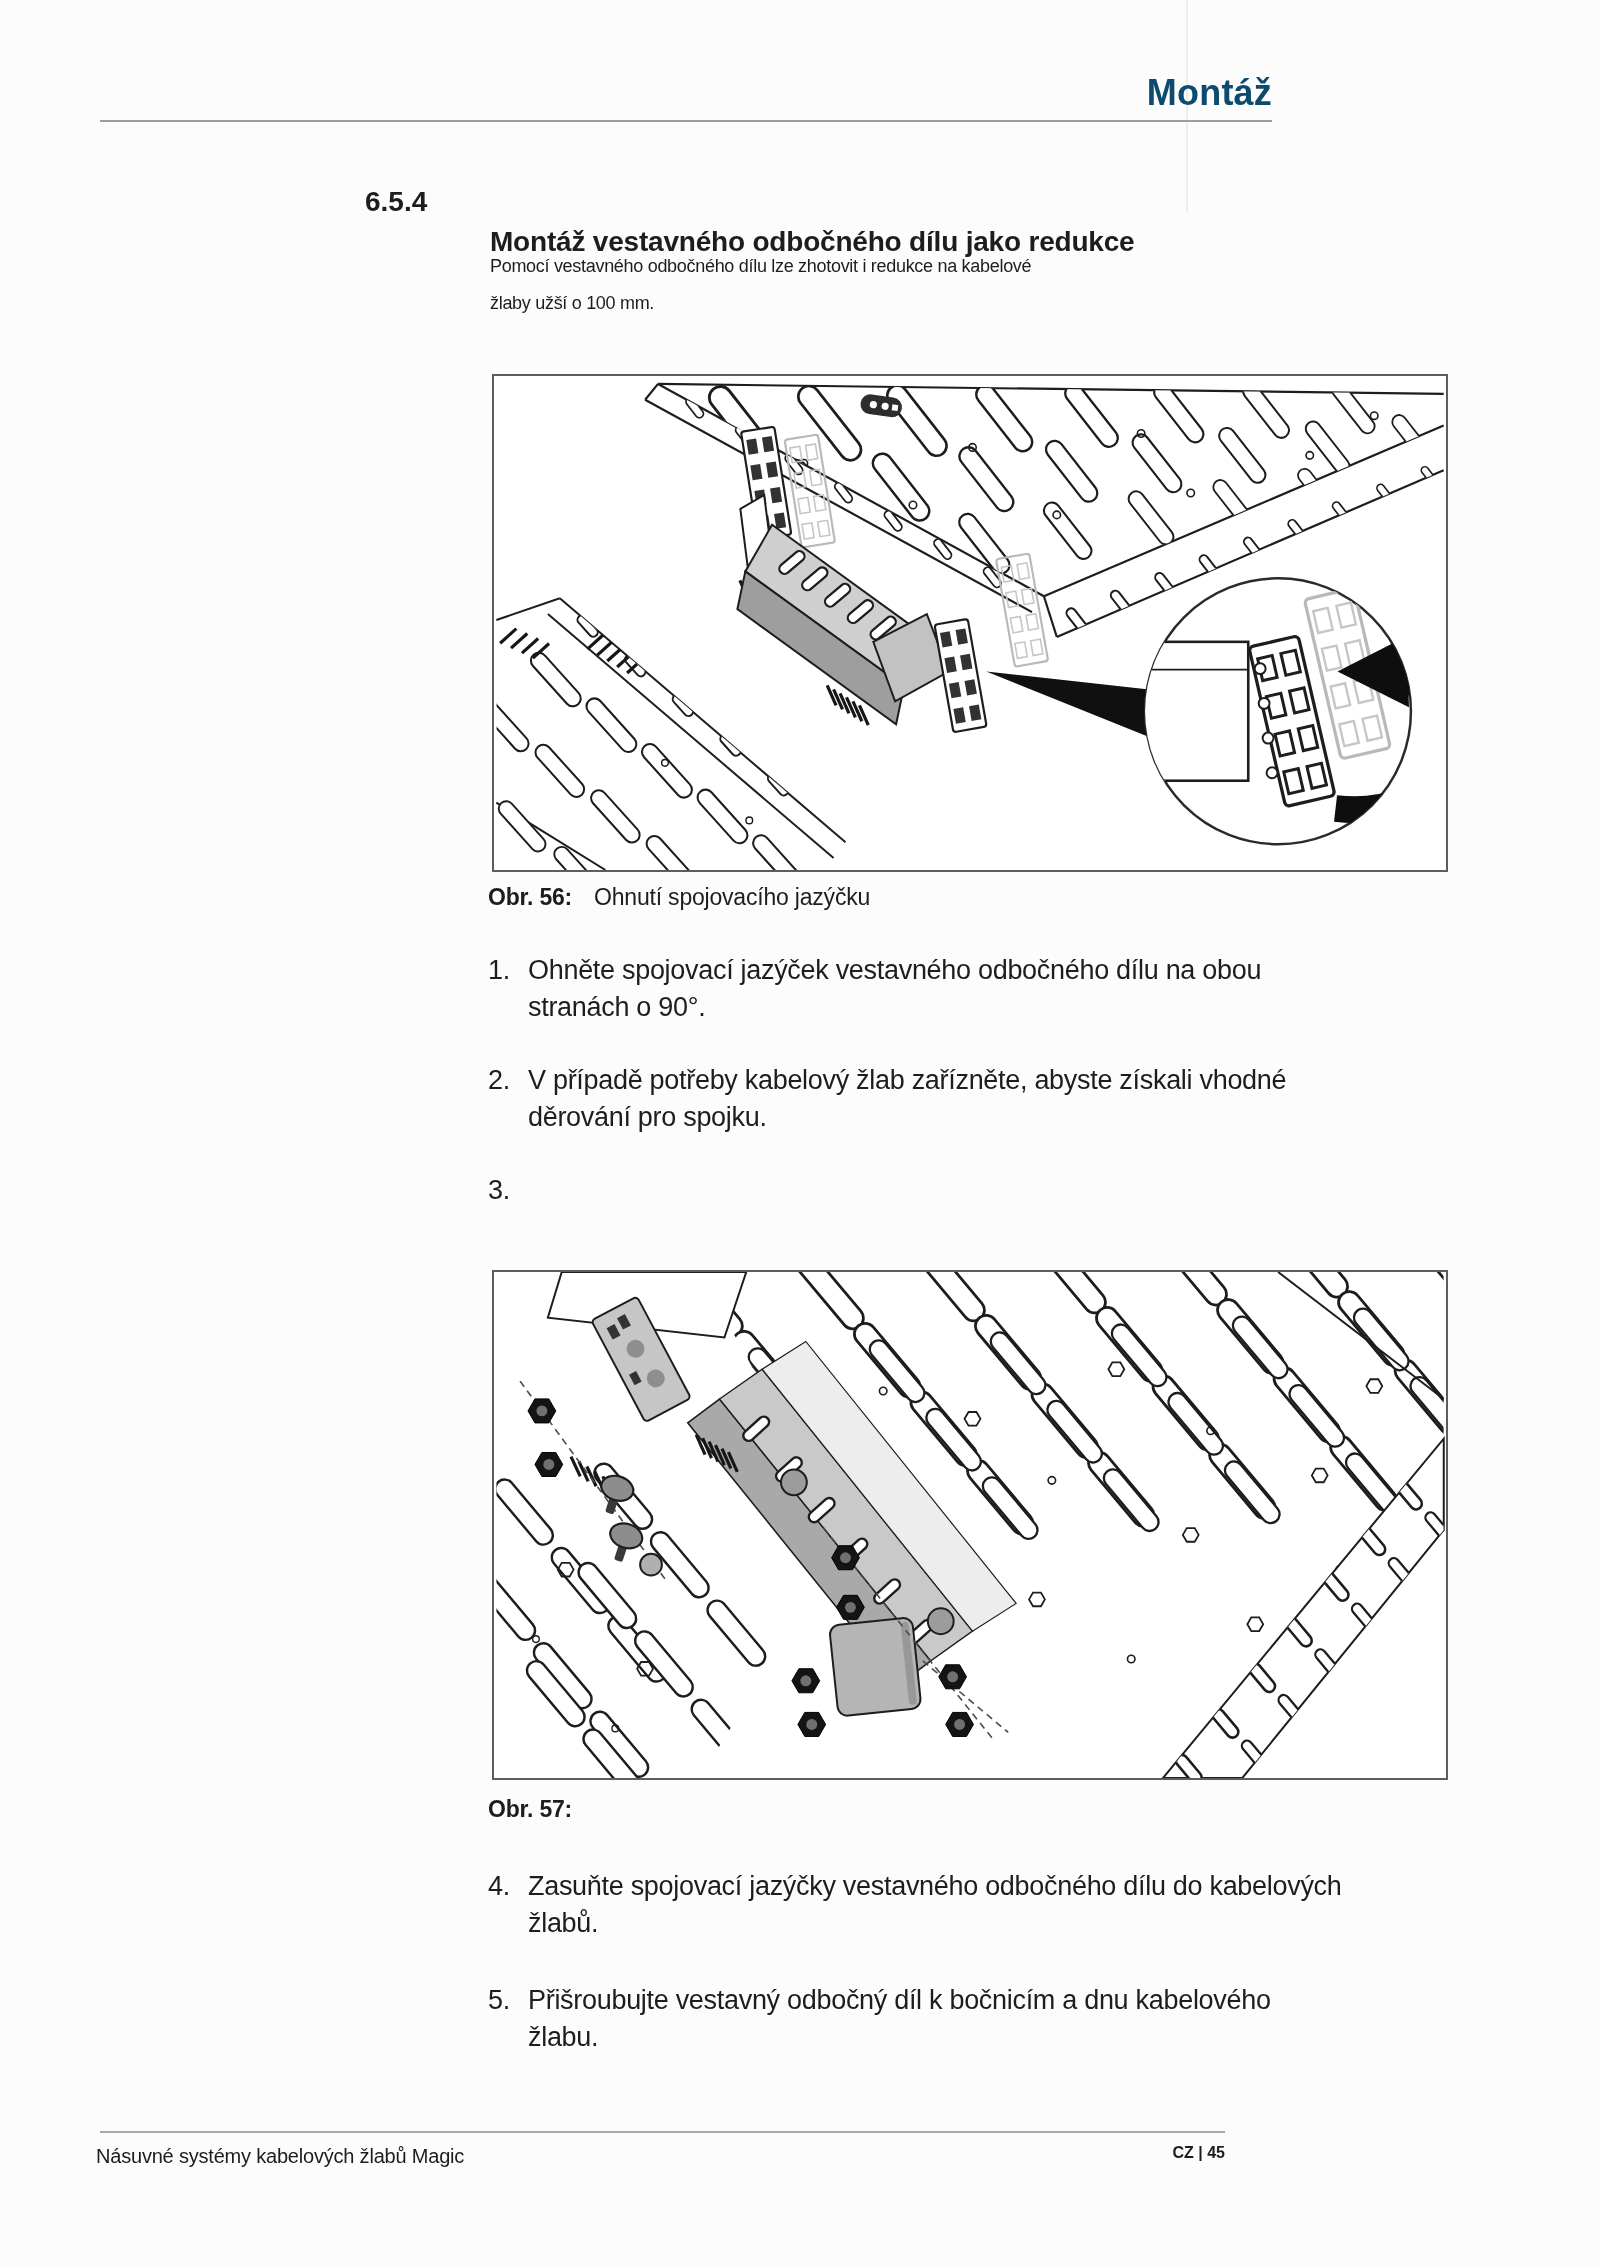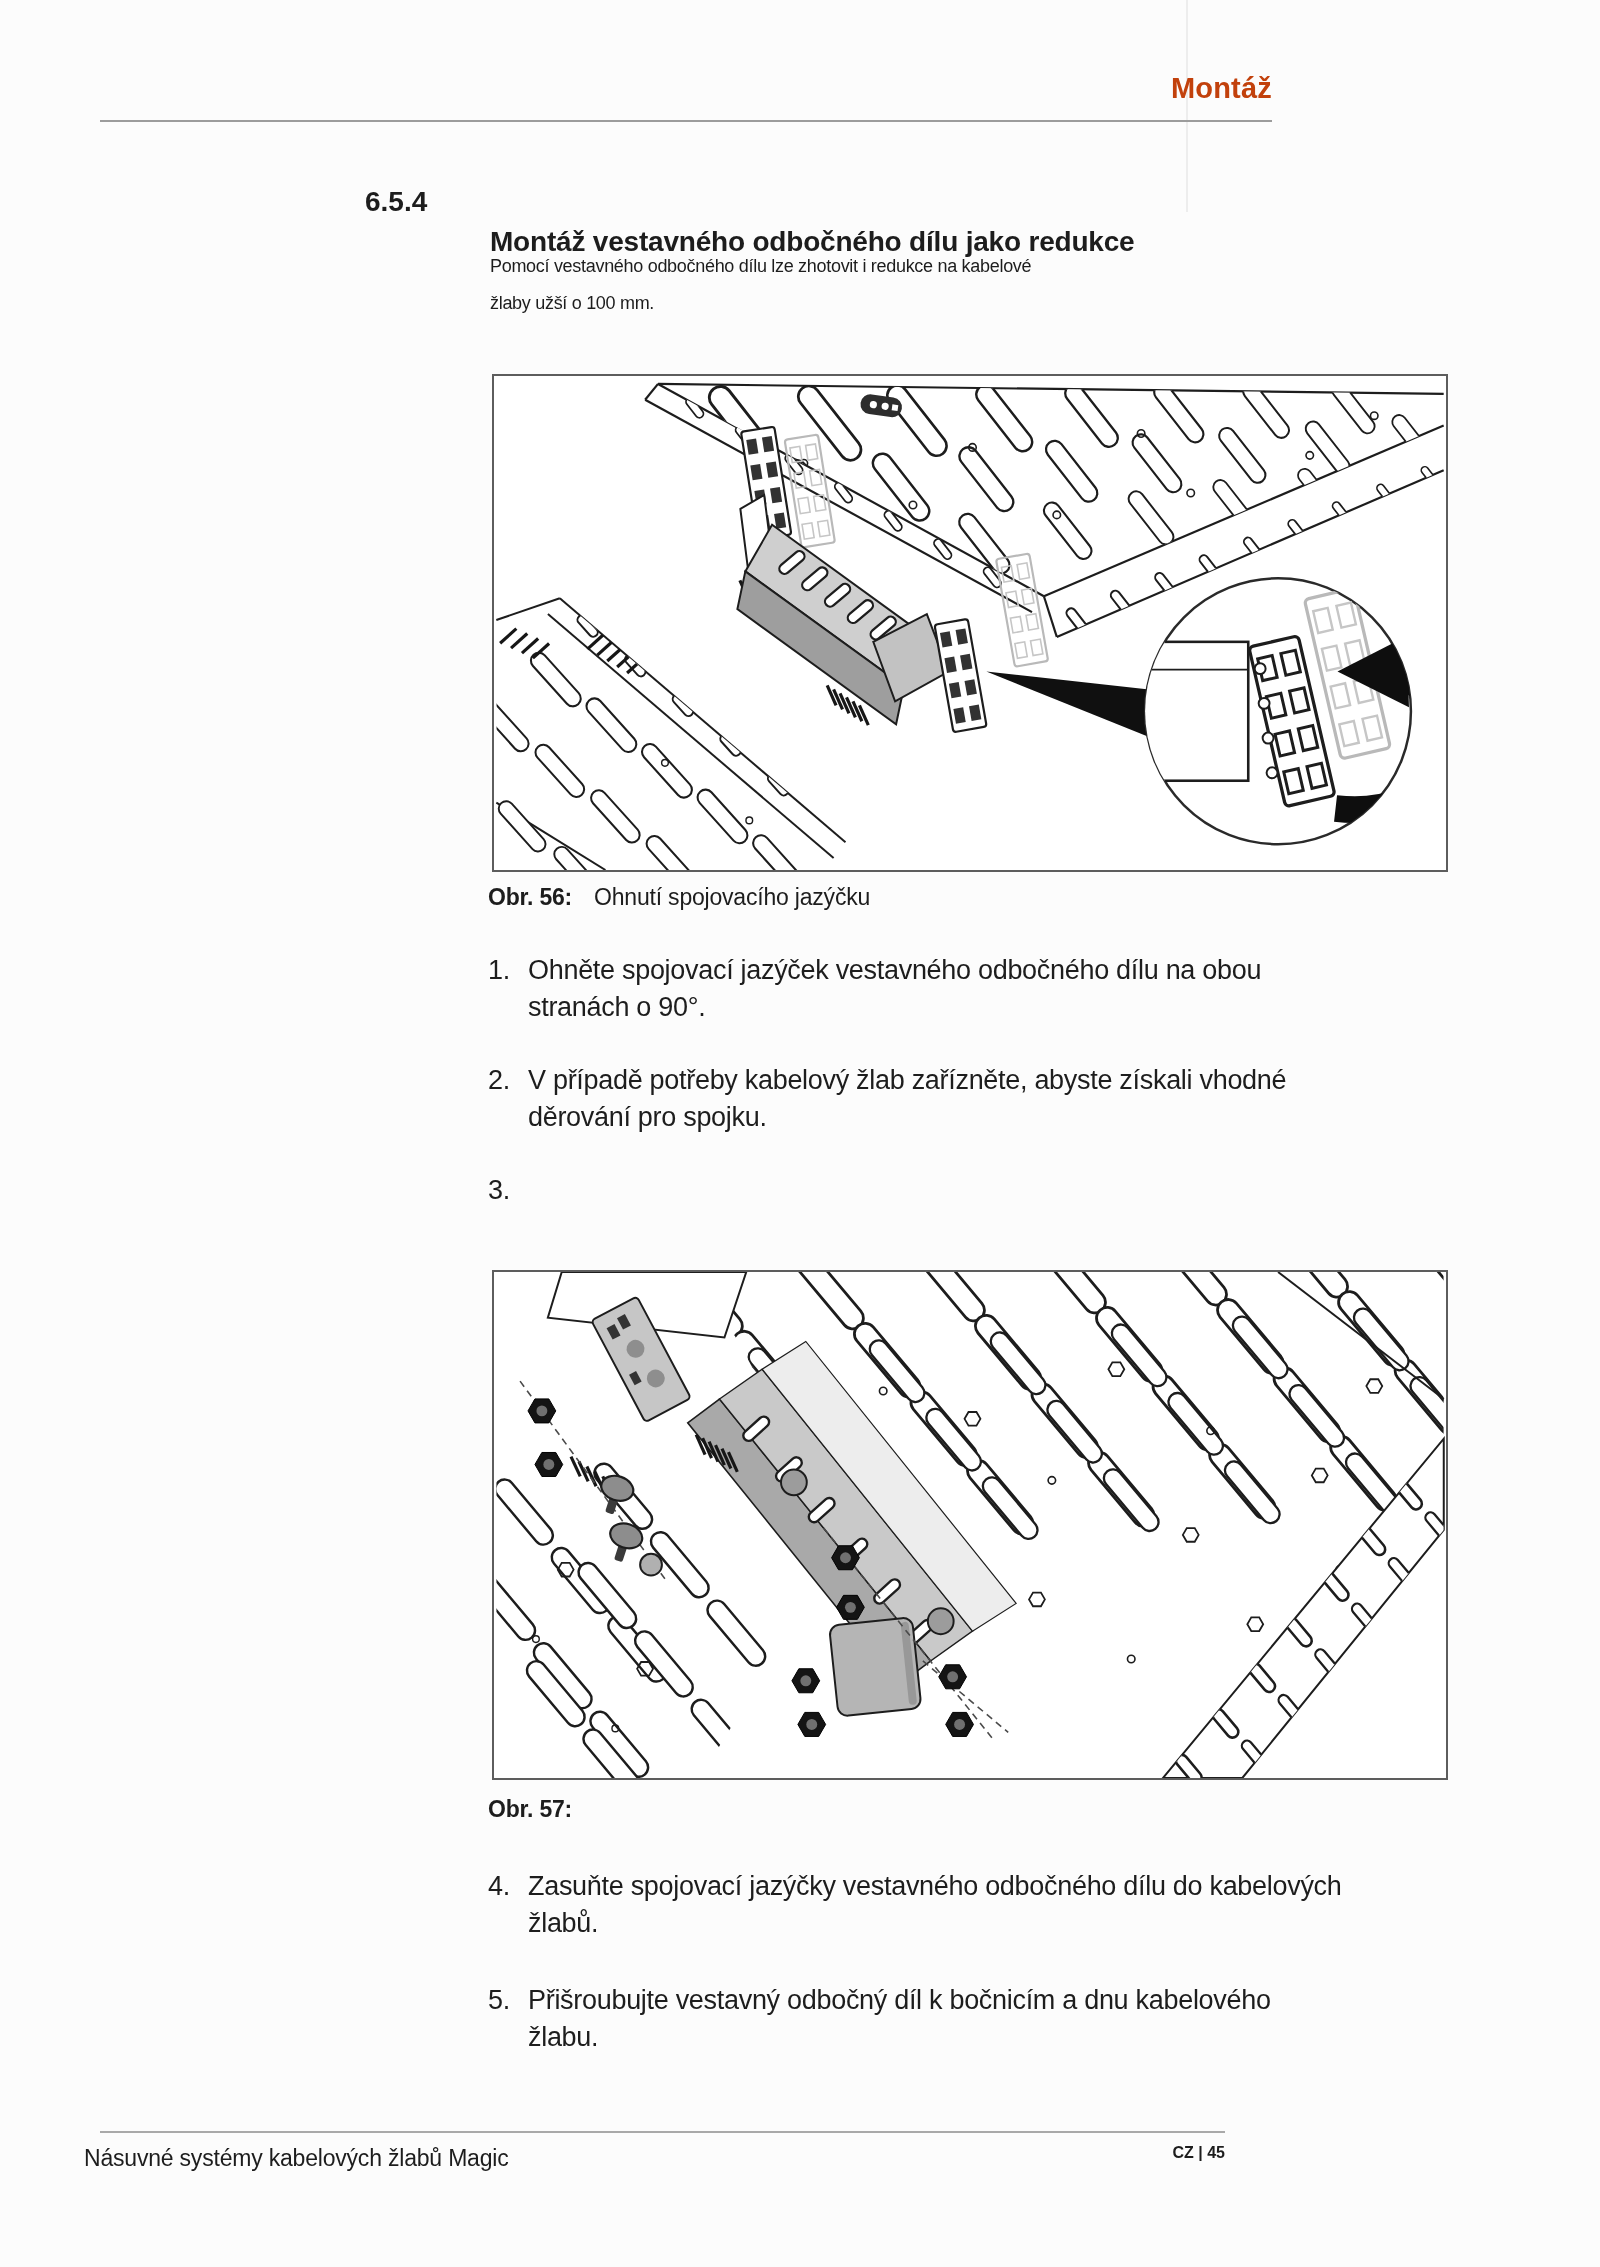--- a/index.html
+++ b/index.html
@@ -2,40 +2,40 @@
 <html><head>
 <meta charset="utf-8">
 <style>
   html,body{margin:0;padding:0;background:#e9e9e9;}
   .page{
     position:relative;width:1600px;height:2267px;margin:0 auto;
     background:#fcfcfc;overflow:hidden;
     font-family:"Liberation Sans",sans-serif;color:#1d1d1d;
   }
   .scan-line{position:absolute;left:1186px;top:0;width:2px;height:212px;background:#ededed;}
-  .hdr-title{position:absolute;top:72px;right:328px;font-size:29px;font-weight:bold;color:#c2410c;letter-spacing:.2px;}
+  .hdr-title{position:absolute;top:72px;right:328px;font-size:36px;font-weight:bold;color:#0c4a6e;letter-spacing:.2px;}
   .hdr-rule{position:absolute;left:100px;top:120px;width:1172px;height:2px;background:#9c9c9c;}
   .sec-num{position:absolute;left:365px;top:186px;font-size:28px;font-weight:bold;}
   .sec-title{position:absolute;left:490px;top:186px;font-size:28px;font-weight:bold;letter-spacing:-.2px;margin-top:40px;}
   .intro{position:absolute;left:490px;top:248px;width:920px;font-size:18px;line-height:37px;letter-spacing:-.3px;white-space:pre-line;}
   .figure{position:absolute;left:492px;width:956px;background:#ffffff;border:2px solid #5d5d5d;box-sizing:border-box;}
   #figure1{top:374px;height:498px;}
   #figure2{top:1270px;height:510px;}
   .figure svg{display:block;width:100%;height:100%;}
   .caption{position:absolute;left:488px;font-size:23px;display:flex;gap:22px;letter-spacing:-.2px;}
   #cap1{top:884px;}
   #cap2{top:1796px;}
   .cap-label{font-weight:bold;}
   .step{position:absolute;left:488px;width:880px;display:flex;font-size:27px;line-height:37px;letter-spacing:-.3px;}
   .step-num{width:40px;flex:none;}
   .step-text{white-space:pre-line;}
   #step1{top:952px;} #step2{top:1062px;} #step3{top:1172px;}
   #step4{top:1868px;} #step5{top:1982px;}
   .ftr-rule{position:absolute;left:100px;top:2131px;width:1125px;height:2px;background:#a9a9a9;}
-  .ftr-left{position:absolute;left:84px;top:2145px;font-size:23px;letter-spacing:-.2px;text-align:center;}
+  .ftr-left{position:absolute;left:96px;top:2145px;font-size:20px;letter-spacing:-.2px;text-align:center;}
   .ftr-right{position:absolute;top:2144px;right:375px;font-size:16px;font-weight:bold;}
 </style>
 </head>
 <body>
 
 <div class="page">
   <div class="scan-line"></div>
   <div class="hdr-title">Montáž</div>
   <div class="hdr-rule"></div>
 

